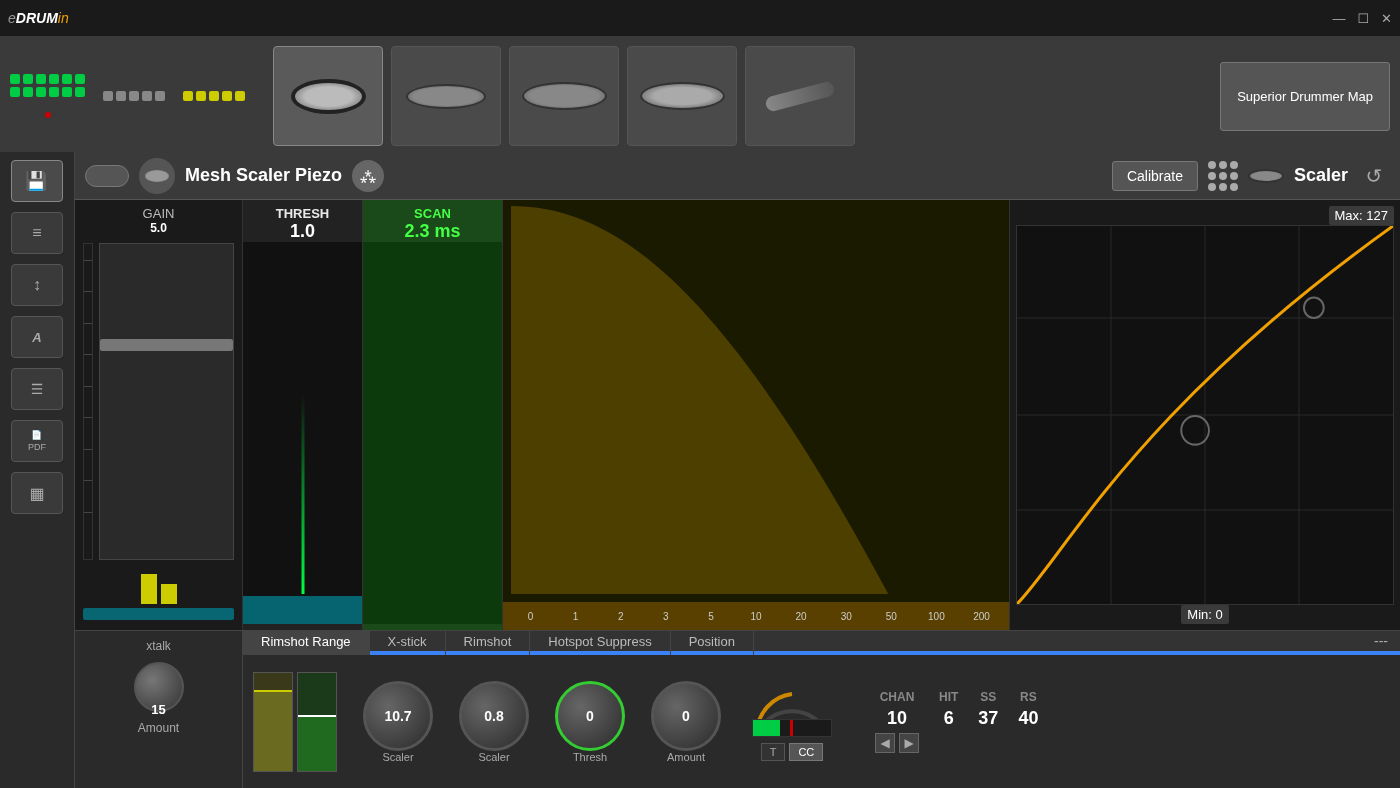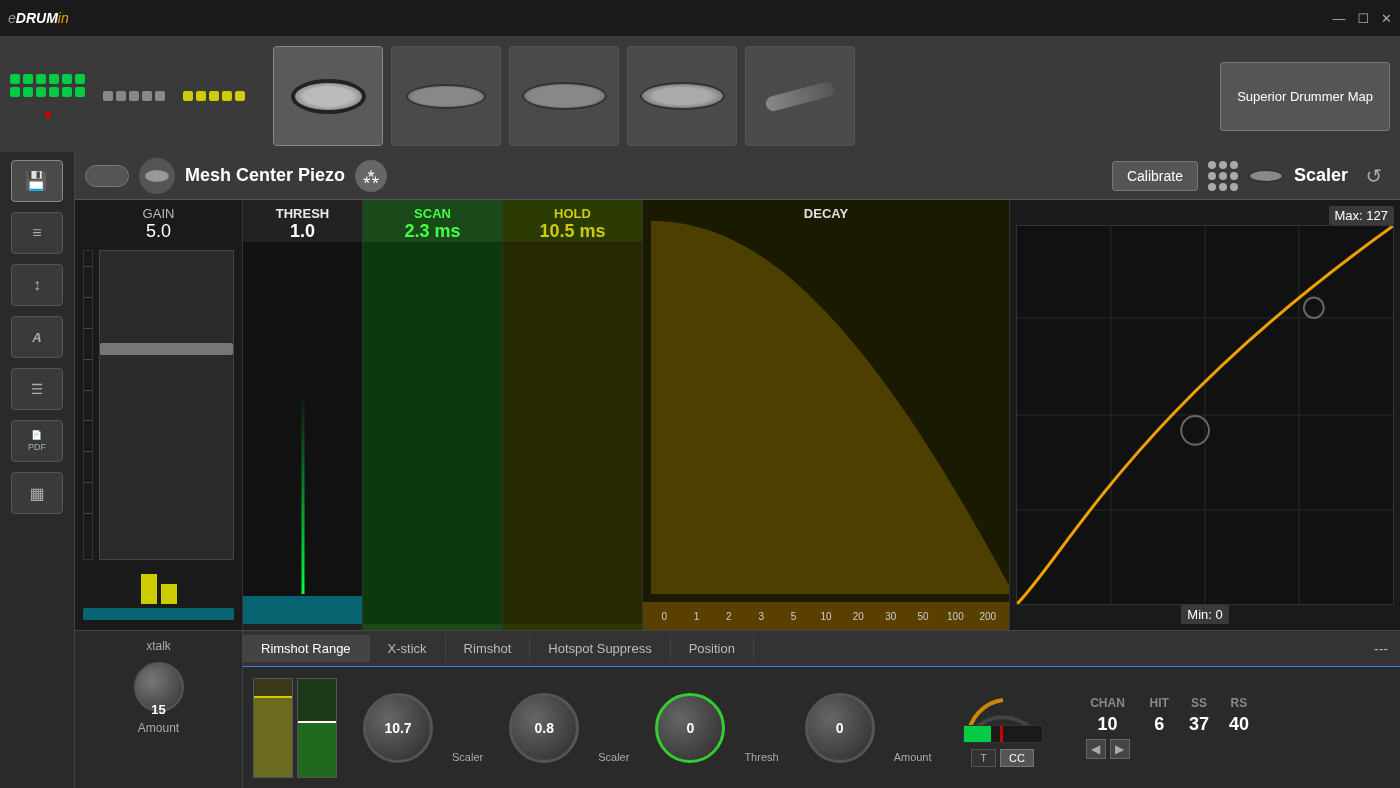--- a/index.html
+++ b/index.html
@@ -244,21 +244,21 @@
     #gain-section {
       width: 168px;
       background: #1a1a1a;
       border-right: 1px solid #333;
       display: flex;
       flex-direction: column;
       align-items: center;
       padding: 6px 0;
     }
     .gain-label { font-size: 13px; color: #bbb; font-weight: normal; }
-    .gain-value { font-size: 18px; color: #fff; font-weight: normal; }
+    .gain-value { font-size: 12px; color: #fff; font-weight: bold; }
 
     
     #thresh-section {
       width: 120px;
       background: #222;
       border-right: 1px solid #333;
       display: flex;
       flex-direction: column;
       align-items: center;
       padding: 6px 0;
@@ -430,22 +430,22 @@
       justify-content: center;
       cursor: pointer;
     }
     .knob-value { font-size: 13px; color: #fff; font-weight: bold; margin-top: 44px; }
     .amount-label { font-size: 12px; color: #aaa; }
 
     
     #tab-bar {
       display: flex;
       align-items: center;
-      height: 36px;
-      border-bottom: 1px solid #3b82f6;
+      height: 24px;
+      border-bottom: 4px solid #3b82f6;
       background: #333;
     }
     .tab-item {
       padding: 6px 18px;
       font-size: 13px;
       color: #bbb;
       cursor: pointer;
       border-right: 1px solid #444;
     }
     .tab-item.active {
@@ -464,23 +464,23 @@
       flex: 1;
       display: flex;
       gap: 10px;
       padding: 10px;
       align-items: center;
     }
 
     
     .knob-ctrl {
       display: flex;
-      flex-direction: row;
-      align-items: flex-end;
-      gap: 19px;
+      flex-direction: column;
+      align-items: center;
+      gap: 0;
     }
     .knob-large {
       width: 70px;
       height: 70px;
       border-radius: 50%;
       background: radial-gradient(circle at 35% 35%, #666, #2a2a2a);
       border: 3px solid #555;
       display: flex;
       align-items: center;
       justify-content: center;
@@ -655,21 +655,21 @@
   </div>
 </div>
 
 <div id="main">
 
   <div id="control-bar">
     <div class="toggle-switch"></div>
     <div class="pad-icon">
       <div class="pad-inner"></div>
     </div>
-    <span class="input-name">Mesh Center Piezo</span>
+    <span class="input-name">Mesh Scaler Piezo</span>
     <div class="yamaha-logo">
       <span style="font-size:14px;">⁂</span>
     </div>
     <button class="calibrate-btn">Calibrate</button>
     <div class="dots-icon">
       <div class="dot"></div>
         <div class="dot"></div>
         <div class="dot"></div>
       <div class="dot"></div>
         <div class="dot"></div>
@@ -722,28 +722,22 @@
         <div class="teal-noise"></div>
       </div>
     </div>
 
     <div id="scan-section">
       <span class="scan-label">SCAN</span>
       <span class="scan-value">2.3 ms</span>
       <div style="flex:1;width:100%;background:#0d3a0d;"></div>
     </div>
 
-    <div id="hold-section">
-      <span class="hold-label">HOLD</span>
-      <span class="hold-value">10.5 ms</span>
-      <div style="flex:1;width:100%;background:#252800;"></div>
-    </div>
 
     <div id="decay-section">
-      <span class="decay-label">DECAY</span>
       <div class="decay-curve">
         <svg class="decay-svg" viewBox="0 0 350 360" preserveAspectRatio="none">
 
           <path d="M 0,0 C 100,0 200,80 350,360 L 350,360 L 0,360 Z" fill="rgba(100,80,0,0.7)"></path>
         </svg>
       </div>
       <div class="scale-bar">
         <span class="scale-number">0</span>
         <span class="scale-number">1</span>
         <span class="scale-number">2</span>

